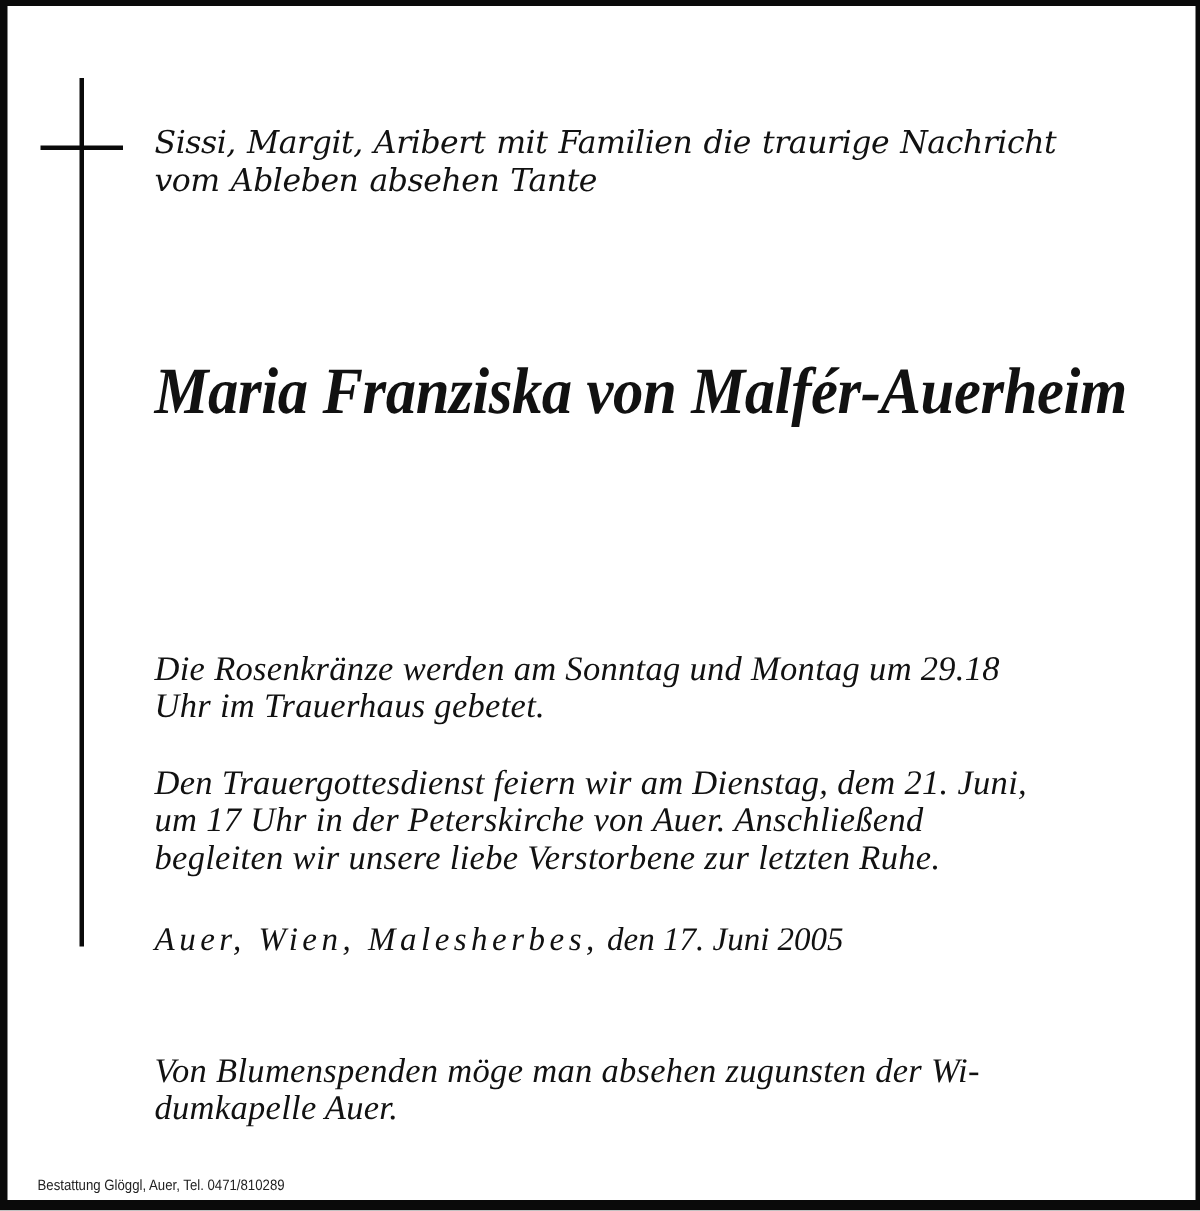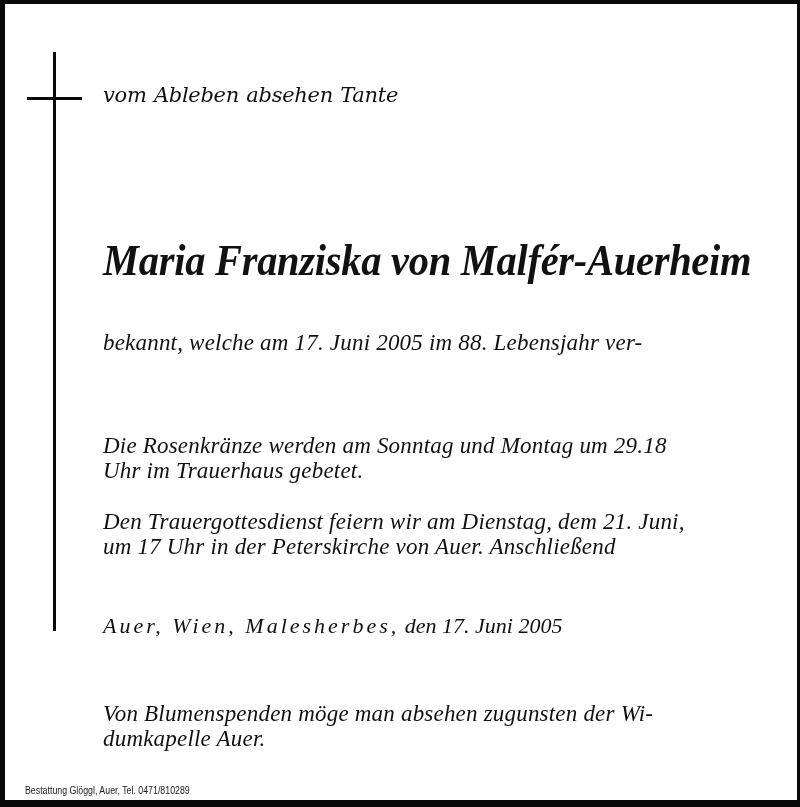--- a/index.html
+++ b/index.html
@@ -110,37 +110,38 @@
   </style>
 </head>
 <body>
 
 <div class="frame"></div>
 
 <div class="cross-v"></div>
 <div class="cross-h"></div>
 
 <p class="txt intro">
+  <span class="line">Sissi, Margit, Aribert mit Familien die traurige Nachricht</span>
   <span class="line">vom Ableben absehen Tante</span>
 </p>
 
 <h1 class="txt name">Maria Franziska von Malfér-Auerheim</h1>
 
 <p class="txt para p1">
-  <span class="line">bekannt, welche am 17. Juni 2005 im 88. Lebensjahr ver-</span>
 </p>
 
 <p class="txt para p2">
   <span class="line">Die Rosenkränze werden am Sonntag und Montag um 29.18</span>
   <span class="line">Uhr im Trauerhaus gebetet.</span>
 </p>
 
 <p class="txt para p3">
   <span class="line">Den Trauergottesdienst feiern wir am Dienstag, dem 21. Juni,</span>
   <span class="line">um 17 Uhr in der Peterskirche von Auer. Anschließend</span>
+  <span class="line">begleiten wir unsere liebe Verstorbene zur letzten Ruhe.</span>
 </p>
 
 <p class="txt place"><span class="spaced">Auer, Wien, Malesherbes,</span><span> den 17. Juni 2005</span></p>
 
 <p class="txt para p4">
   <span class="line">Von Blumenspenden möge man absehen zugunsten der Wi-</span>
   <span class="line">dumkapelle Auer.</span>
 </p>
 
 <div class="footer">Bestattung Glöggl, Auer, Tel. 0471/810289</div>

